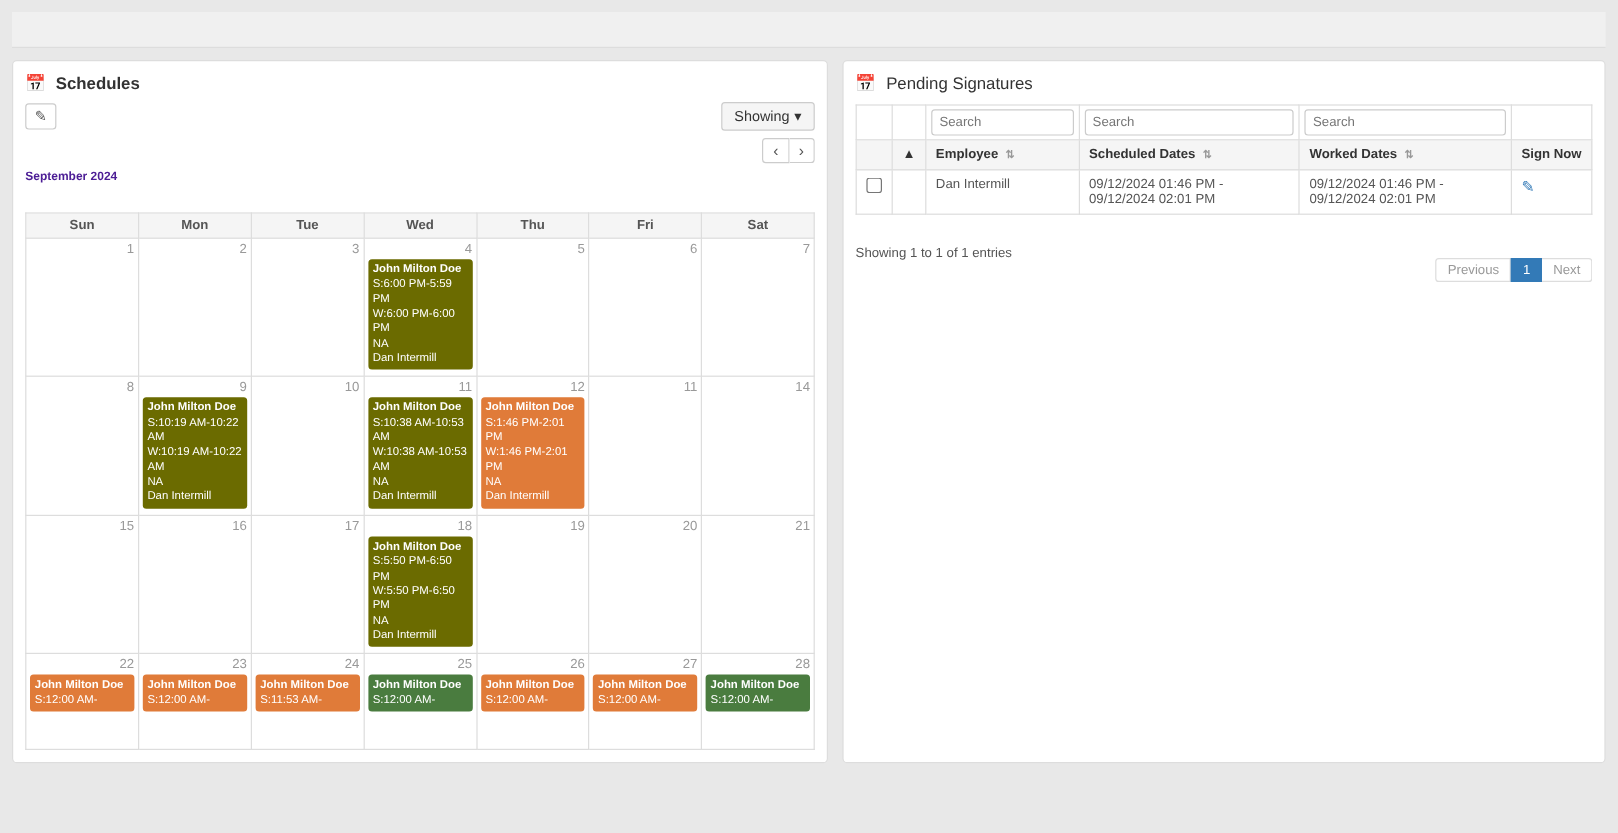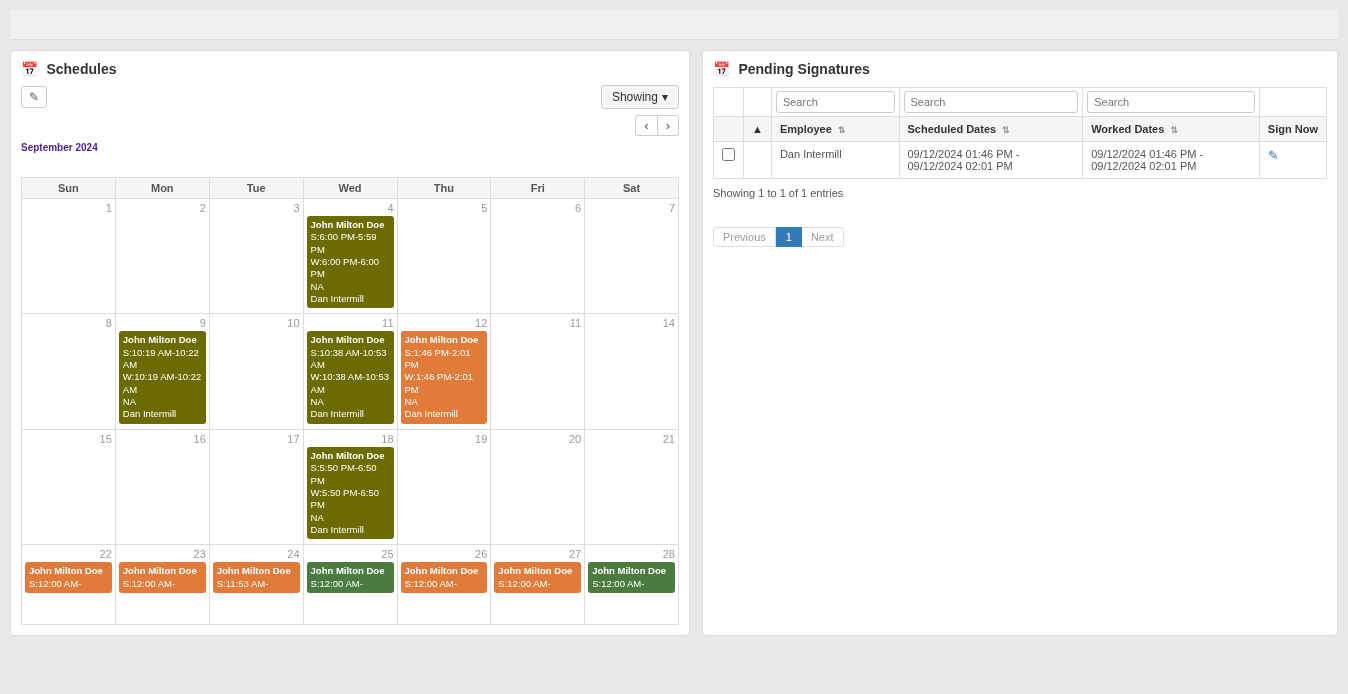--- a/index.html
+++ b/index.html
@@ -147,21 +147,21 @@
       padding: 10px;
     }
     .pending-header {
       display: flex;
       align-items: center;
       gap: 8px;
       margin-bottom: 10px;
     }
     .pending-title {
       font-size: 14px;
-      font-weight: bold;
+      font-weight: normal;
       color: #333;
     }
 
     
     .sig-table {
       width: 100%;
       border-collapse: collapse;
       font-size: 12px;
     }
     .sig-table .search-row td {
@@ -207,25 +207,24 @@
       background: none;
       border: none;
       cursor: pointer;
       color: #337ab7;
       font-size: 13px;
     }
 
     .table-footer {
       display: flex;
       justify-content: space-between;
-      align-items: flex-start;
+      align-items: center;
       margin-top: 8px;
       font-size: 11px;
       color: #555;
-      flex-direction: column;
     }
     .pagination {
       display: flex;
       gap: 0;
       align-items: center;
       margin-top: 28px;
     }
     .page-btn {
       border: 1px solid #ddd;
       background: #fff;

